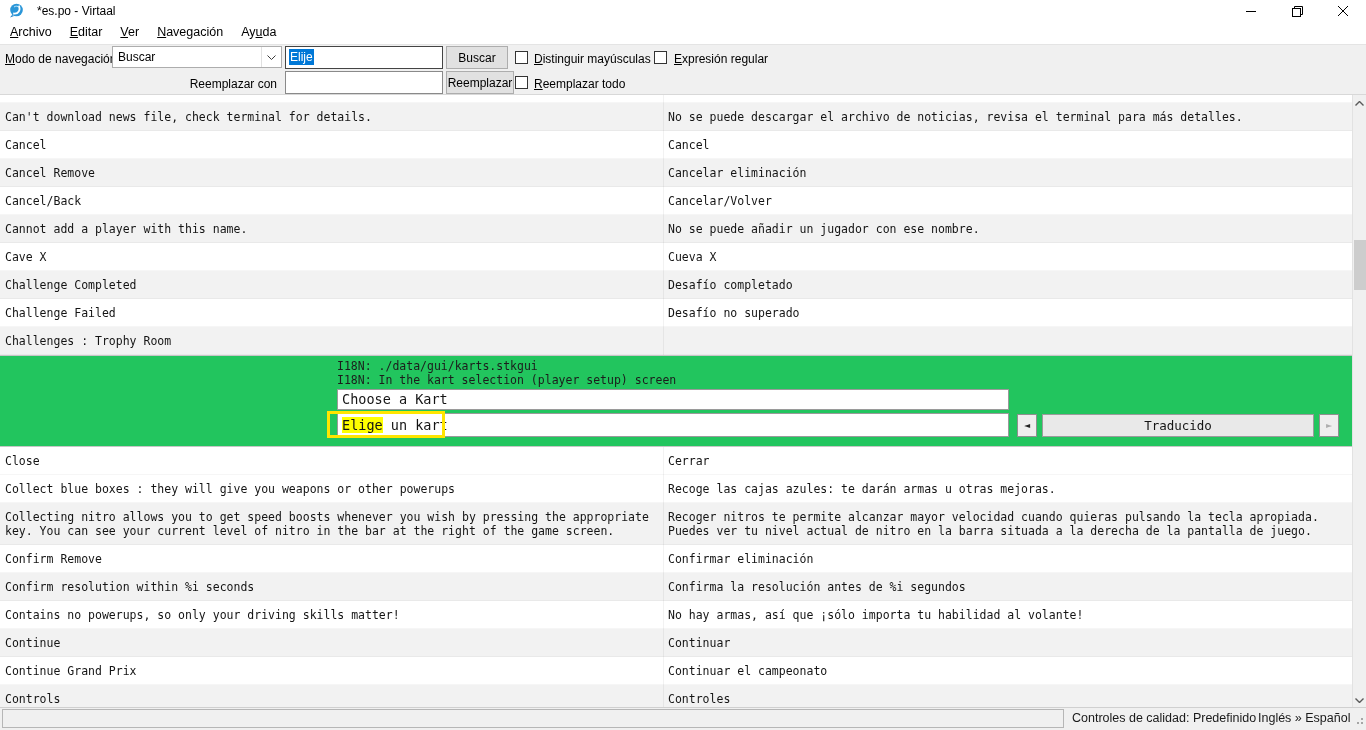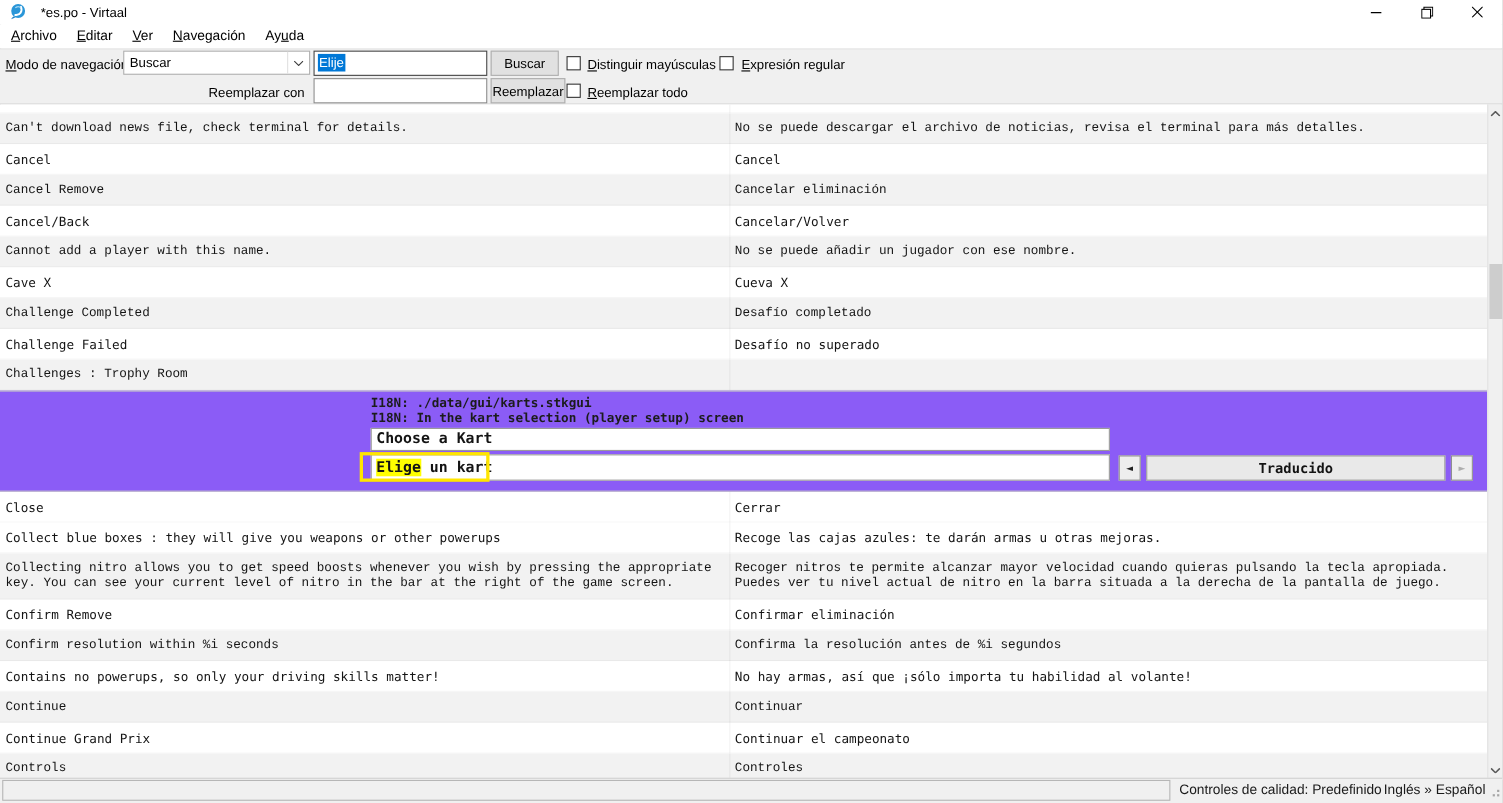--- a/index.html
+++ b/index.html
@@ -28,33 +28,33 @@
         height:23px;line-height:21px;font-size:12px;padding-left:3px;}
   .tbox.focused{border-color:#444;}
   .sel{background:#0078d7;color:#fff;padding:1px 1px;}
   .btn{position:absolute;height:23px;background:#e1e1e1;border:1px solid #adadad;box-sizing:border-box;
        font-size:12px;display:flex;align-items:center;justify-content:center;}
   .cb{position:absolute;width:13px;height:13px;background:#fff;border:1px solid #333;box-sizing:border-box;}
   
   .table{position:absolute;top:95px;left:0;width:1352px;height:615px;background:#fff;overflow:hidden;
          font-family:"DejaVu Sans Mono","Liberation Mono",monospace;font-size:11.5px;color:#141414;}
   .trow{position:relative;box-shadow:inset 0 -1px 0 rgba(0,0,0,0.035);}
-  .trow.shade{background:#f2f2f2;font-family:Liberation Mono, monospace;}
+  .trow.shade{background:#f2f2f2;}
   .trow.h1{height:28px;}
   .trow.h2{height:42px;}
   .trow.hp{height:8px;}
   .trow::after{content:"";position:absolute;left:663px;top:0;bottom:0;width:1px;background:rgba(0,0,0,0.05);}
   .cell{position:absolute;top:0;bottom:0;overflow:hidden;}
   .cell.src{left:5px;width:653px;}
   .cell.tgt{left:668px;width:682px;}
   .h1 .cell{line-height:28px;white-space:nowrap;}
   .h2 .cell{line-height:14px;padding-top:7px;}
   
-  .editor{position:relative;height:92px;background:#8b5cf6;border-top:1px solid #c6c6c6;
-          border-bottom:1px solid #c6c6c6;box-sizing:border-box;font-weight:bold;}
+  .editor{position:relative;height:92px;background:#22c55e;border-top:1px solid #c6c6c6;
+          border-bottom:1px solid #c6c6c6;box-sizing:border-box;}
   .comment{position:absolute;left:337px;font-size:11.5px;color:#1c1c1c;white-space:nowrap;}
   .ebox{position:absolute;left:337px;width:672px;background:#fff;border:1px solid #9a9a9a;
         box-sizing:border-box;font-family:"DejaVu Sans Mono","Liberation Mono",monospace;
         font-size:13.5px;padding-left:4px;white-space:nowrap;overflow:hidden;}
   .ebox.src{top:33px;height:21px;line-height:19px;}
   .ebox.tgt{top:57px;height:24px;line-height:22px;}
   .match{background:#ffff00;}
   .hl-outline{position:absolute;left:327px;top:55px;width:118px;height:27px;border:3px solid #ffe500;
         box-sizing:border-box;pointer-events:none;z-index:3;}
   .navbtn{position:absolute;top:58px;width:20px;height:23px;background:#eee;border:1px solid #8f8f8f;

